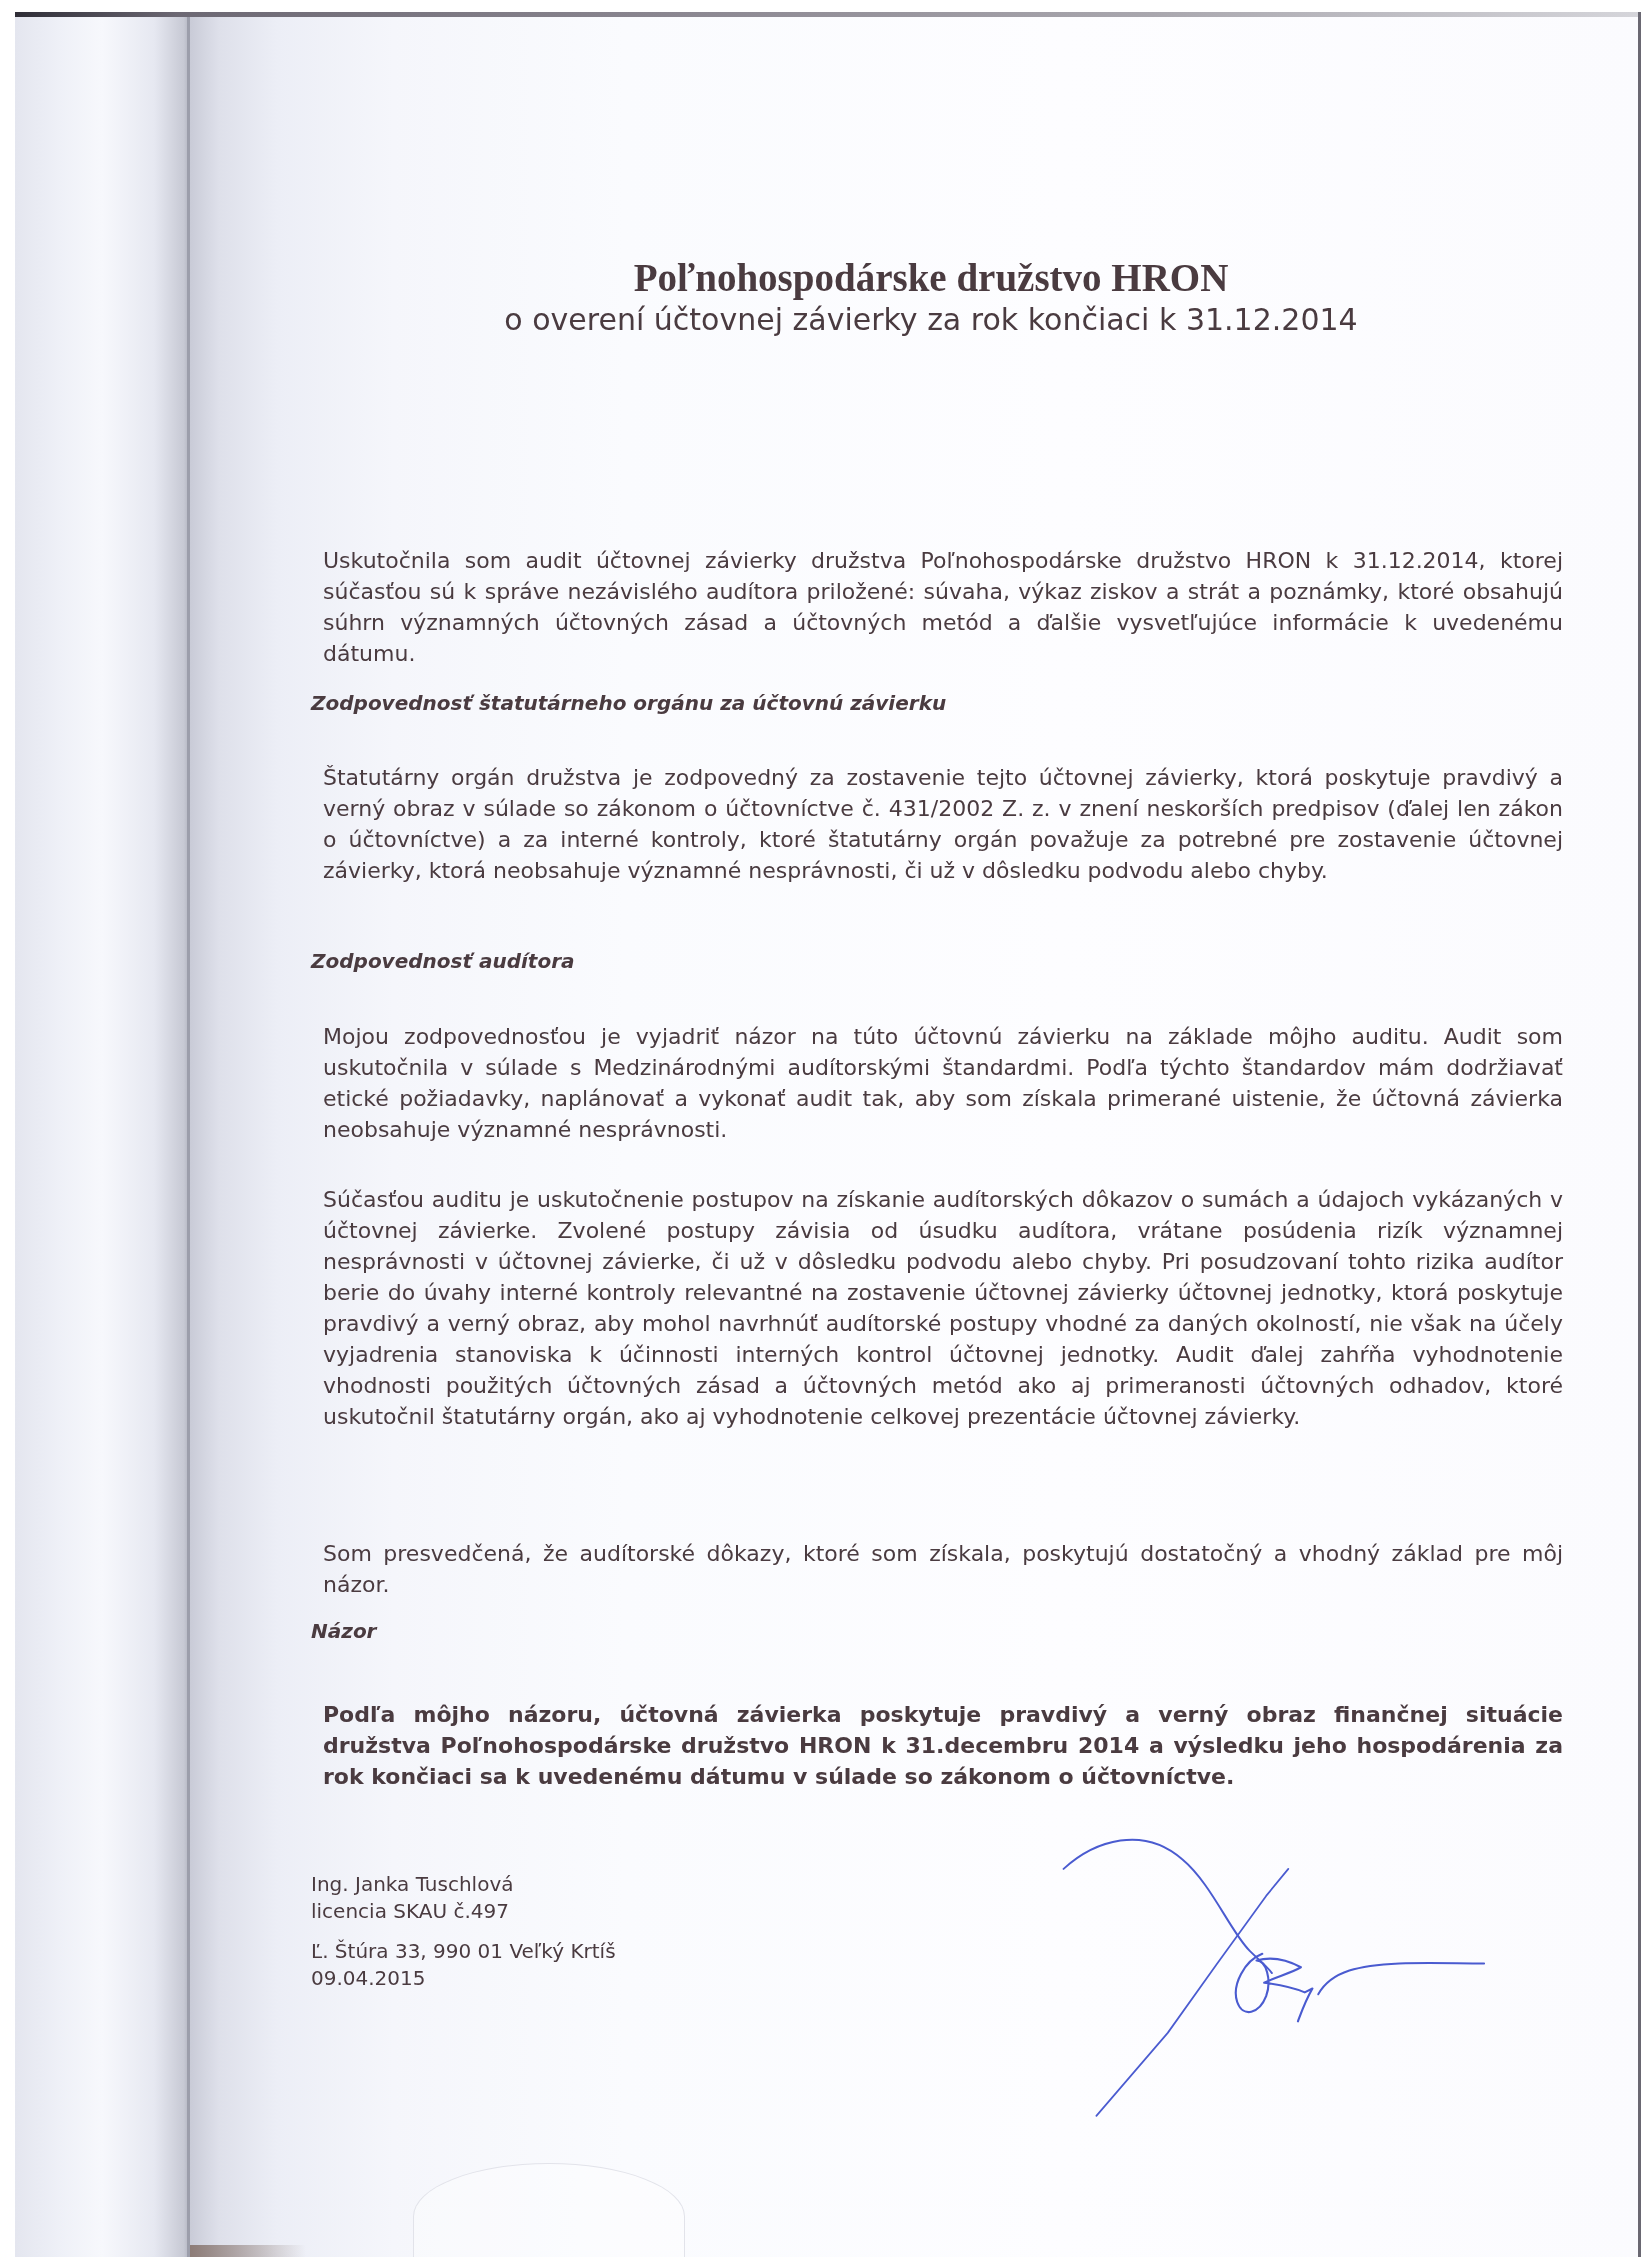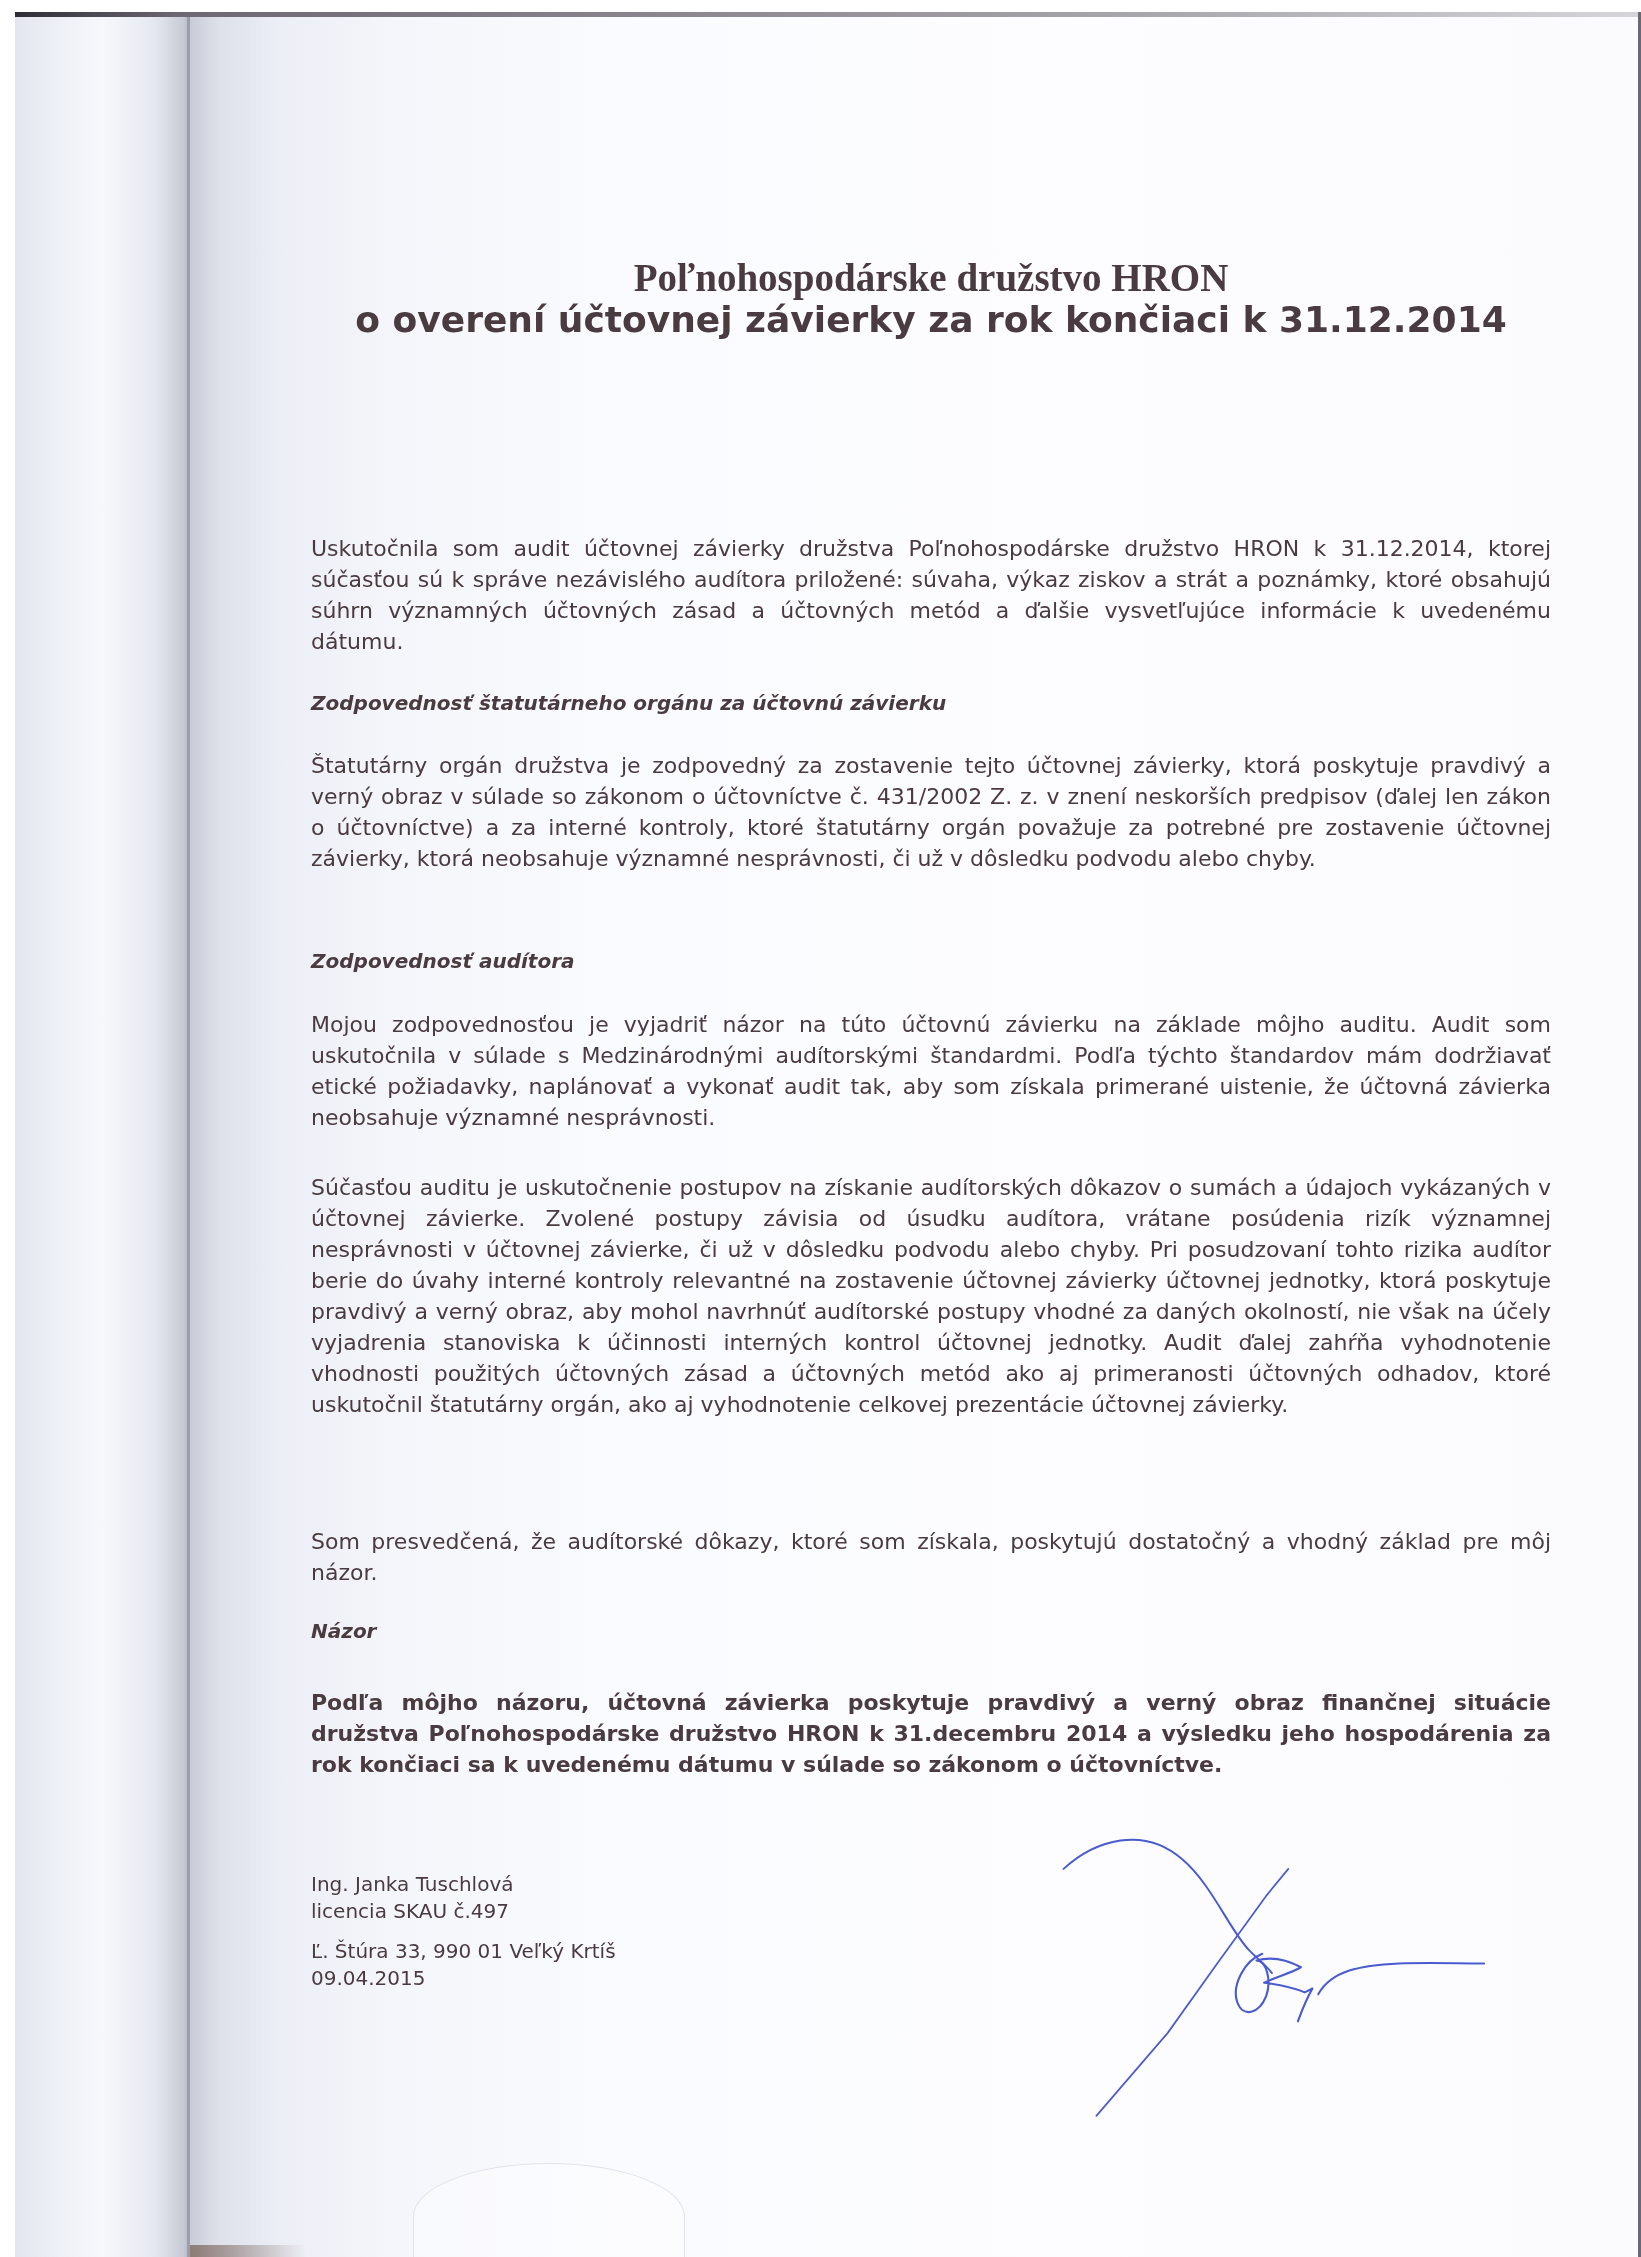--- a/index.html
+++ b/index.html
@@ -41,24 +41,24 @@
     border-radius: 50% 50% 0 0; border: 1px solid #e2e3ea; border-bottom: none;
     background: rgba(255,255,255,0.35);
   }
 
   .content { position: absolute; left: 311px; width: 1240px; }
 
   .title-block { position: absolute; left: 311px; top: 257px; width: 1240px; text-align: center; }
   .t1 { font-size: 29px; font-weight: bold; line-height: 35px; letter-spacing: 0.3px; }
   .t2 { font-size: 24px; line-height: 31px; }
   .t3 { font-family: "Liberation Serif", serif; font-weight: bold; font-size: 39px; line-height: 42px; }
-  .t4 { font-size: 36px; font-weight: bold; line-height: 41px; }
+  .t4 { font-size: 30px; font-weight: normal; line-height: 41px; }
 
   .body-text {
-    font-size: 22px; line-height: 31px; text-align: justify; margin: 0;
+    font-size: 22px; line-height: 31px; text-align: justify; margin: 12px;
     letter-spacing: 0px;
   }
   .heading {
     font-size: 20px; font-weight: bold; font-style: italic; line-height: 27px; margin: 0;
   }
   .bold-text { font-weight: bold; }
   .sig-text { font-size: 20px; line-height: 27px; margin: 0; }
 
   .abs { position: absolute; }
   .signature { position: absolute; left: 1052px; top: 1830px; width: 463px; height: 290px; }

